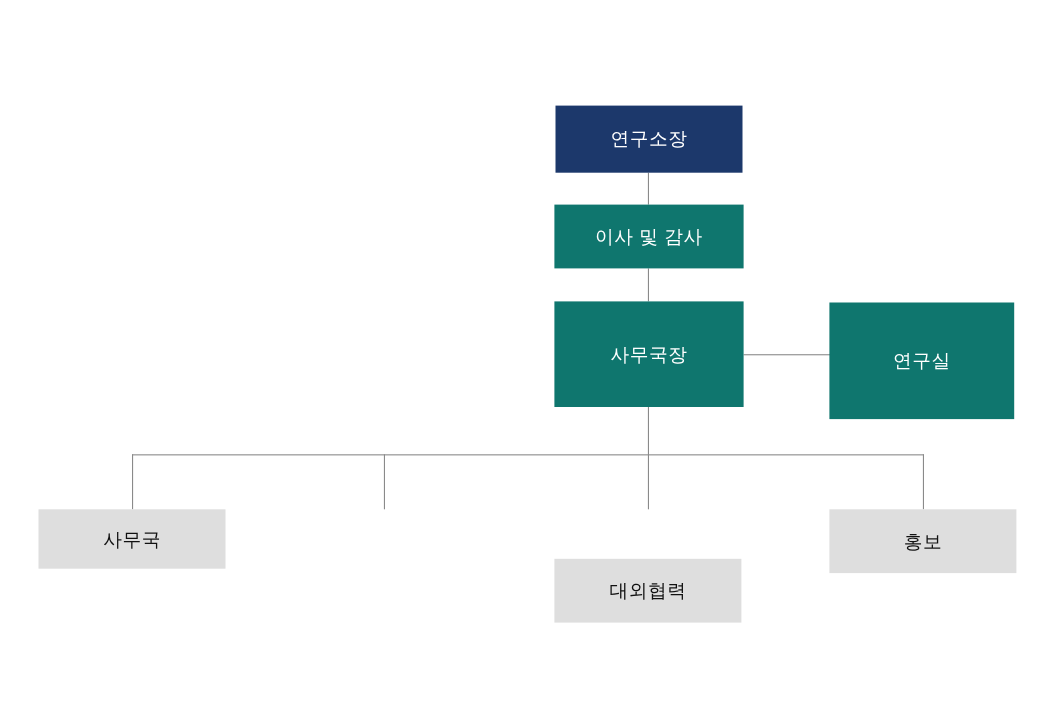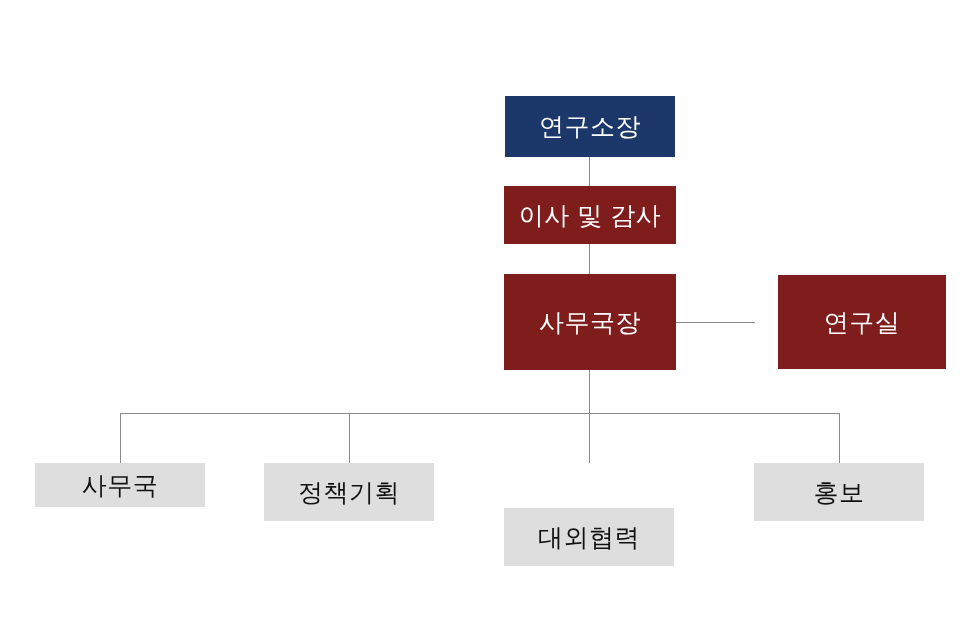--- a/index.html
+++ b/index.html
@@ -13,43 +13,43 @@
     width: 960px;
     height: 640px;
     background: #ffffff;
     overflow: hidden;
   }
   .node {
     position: absolute;
     display: flex;
     align-items: center;
     justify-content: center;
-    font-size: 25px;
+    font-size: 17px;
     font-weight: 500;
     letter-spacing: 0.5px;
     white-space: nowrap;
     box-sizing: border-box;
   }
   .node--navy  { background: #1c386b; color: #ffffff; }
-  .node--gray  { background: #7f1d1d; color: #ffffff; }
+  .node--gray  { background: #0f766e; color: #ffffff; }
   .node--light { background: #dedede; color: #111111; }
 
   .line {
     position: absolute;
     background: #8a8a8a;
   }
   .line--v { width: 1px; }
   .line--h { height: 1px; }
 
   
   #node-director          { left: 505px; top:  96px; width: 170px; height: 61px; }
   #node-board             { left: 504px; top: 186px; width: 172px; height: 58px; }
   #node-secretary-general { left: 504px; top: 274px; width: 172px; height: 96px; }
-  #node-research-lab      { left: 778px; top: 275px; width: 168px; height: 94px; }
-  #node-secretariat       { left:  35px; top: 463px; width: 170px; height: 44px; }
+  #node-research-lab      { left: 754px; top: 275px; width: 168px; height: 106px; }
+  #node-secretariat       { left:  35px; top: 463px; width: 170px; height: 54px; }
   #node-policy-planning   { left: 264px; top: 463px; width: 170px; height: 58px; }
   #node-external-coop     { left: 504px; top: 463px; width: 170px; height: 58px; margin-top: 45px; }
   #node-public-relations  { left: 754px; top: 463px; width: 170px; height: 58px; text-align: right; }
 
   
   #line-director-board    { left: 589px; top: 157px; height: 29px; }
   #line-board-sg          { left: 589px; top: 244px; height: 30px; }
   #line-sg-down           { left: 589px; top: 370px; height: 93px; }
   #line-sg-lab            { left: 676px; top: 322px; width:  79px; }
   #line-bottom-bus        { left: 120px; top: 413px; width: 720px; }
@@ -74,19 +74,18 @@
   <div class="node node--navy" id="node-director">연구소장</div>
 
   <div class="node node--gray" id="node-board">이사 및 감사</div>
 
   <div class="node node--gray" id="node-secretary-general">사무국장</div>
 
   <div class="node node--gray" id="node-research-lab">연구실</div>
 
   <div class="node node--light" id="node-secretariat">사무국</div>
 
-  <div class="node node--light" id="node-policy-planning">정책기획</div>
 
   <div class="node node--light" id="node-external-coop">대외협력</div>
 
   <div class="node node--light" id="node-public-relations">홍보</div>
 
 </div>
 
 </body></html>

